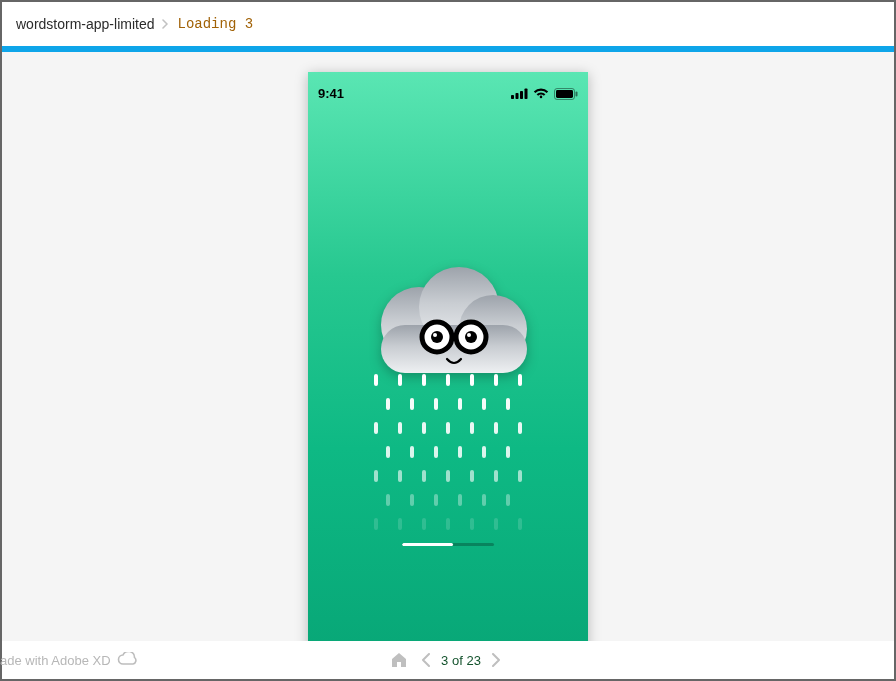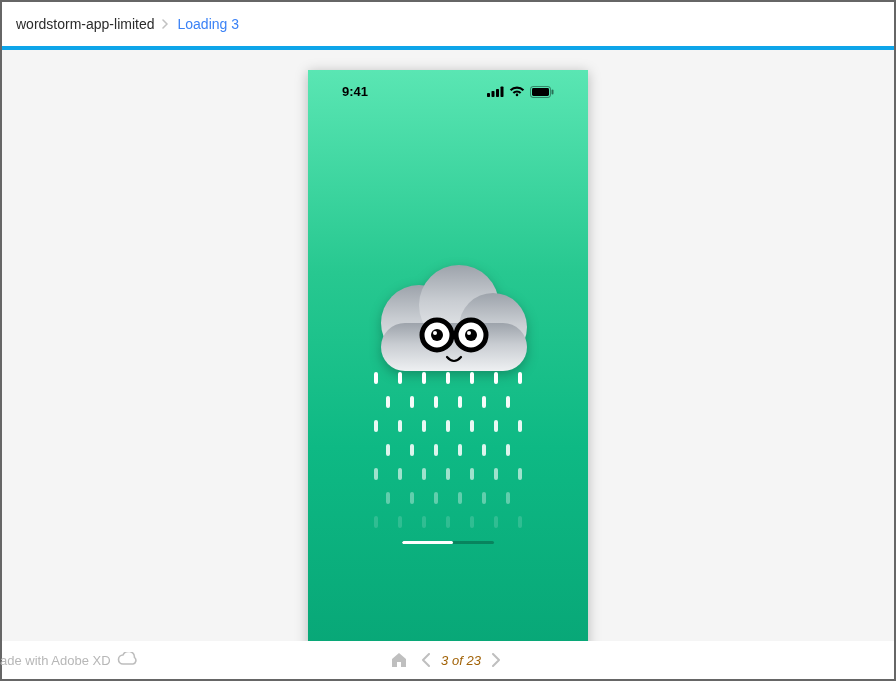--- a/index.html
+++ b/index.html
@@ -17,36 +17,37 @@
     height: 681px;
     border: 2px solid #666;
     position: relative;
     background: #fff;
     display: flex;
     flex-direction: column;
   }
   
   .topbar {
     height: 44px;
-    border-bottom: 4px solid #0ea5e9;
+    border-bottom: 6px solid #0ea5e9;
     display: flex;
     align-items: center;
     padding: 0 14px;
     font-size: 14px;
     color: #2b2b2b;
     gap: 8px;
     flex: 0 0 auto;
     background: #fff;
   }
   .topbar .chev {
     color: #bdbdbd;
     font-size: 13px;
   }
   .topbar .crumb-current {
-    color: #3b82f6;
+    color: #a16207;
+    font-family: Liberation Mono, monospace;
   }
   
   .canvas {
     flex: 1 1 auto;
     background: #f5f5f5;
     position: relative;
     overflow: hidden;
   }
   .phone {
     position: absolute;
@@ -59,21 +60,21 @@
     box-shadow: 0 2px 12px rgba(0,0,0,0.25);
   }
   
   .statusbar {
     position: absolute;
     top: 14px;
     left: 0; right: 0;
     display: flex;
     justify-content: space-between;
     align-items: center;
-    padding: 0 34px;
+    padding: 0 10px;
     font-size: 13px;
     font-weight: 600;
     color: #000;
   }
   .status-right {
     display: flex;
     align-items: center;
     gap: 5px;
   }
   .status-right svg { display: block; }
@@ -160,21 +161,21 @@
   .nav-btn {
     width: 20px;
     height: 20px;
     display: flex;
     align-items: center;
     justify-content: center;
     color: #b3b3b3;
     cursor: pointer;
   }
   .nav-btn svg { display:block; }
-  .page-indicator { color: #a16207; font-style: italic; }
+  .page-indicator { color: #14532d; }
 </style>
 </head>
 <body>
 
 <div class="frame">
 
   <div class="topbar">
     <span>wordstorm-app-limited</span>
     <span class="chev">
       <svg width="7" height="10" viewBox="0 0 7 10">

